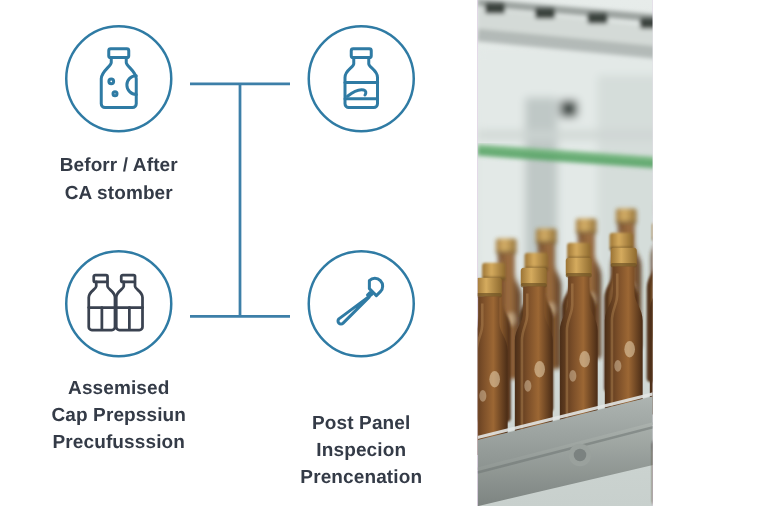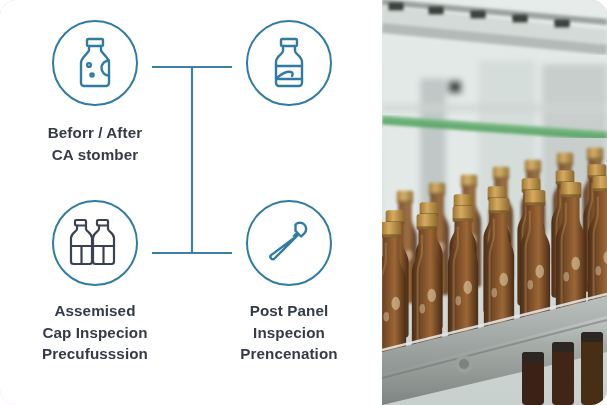--- a/index.html
+++ b/index.html
@@ -6,25 +6,24 @@
     margin: 0;
     padding: 0;
     background: #ffffff;
   }
   body {
     font-family: "Liberation Sans", sans-serif;
     -webkit-font-smoothing: antialiased;
   }
   #infographic-root {
     position: relative;
-    width: 607px;
+    width: 522px;
     height: 405px;
     overflow: hidden;
     background: #f0abfc;
-    border-radius: 16px;
   }
 
   
   .diagram-panel {
     position: absolute;
     left: 0;
     top: 0;
     width: 382px;
     height: 405px;
     background: #ffffff;
@@ -42,21 +41,21 @@
   .node {
     position: absolute;
     width: 186px;
     display: flex;
     flex-direction: column;
     align-items: center;
   }
   .node-tl { left: 2px;   top: 20px; }
   .node-tr { left: 196px; top: 20px; }
   .node-bl { left: 2px;   top: 200px; }
-  .node-br { left: 196px; top: 200px; }
+  .node-br { left: 196px; top: 200px; gap: 28px; }
 
   .icon-circle {
     width: 86px;
     height: 86px;
     border-radius: 50%;
     border: 2.4px solid #2f7ba4;
     display: flex;
     align-items: center;
     justify-content: center;
     box-sizing: border-box;
@@ -134,21 +133,21 @@
           <path d="M8 7.5 v3.5 c0 2.5 -6 4 -6 9 v23.5 a2.5 2.5 0 0 0 2.5 2.5 h16 a2.5 2.5 0 0 0 2.5 -2.5 v-23.5 c0 -5 -6 -6.5 -6 -9 v-3.5"></path>
           <rect x="28" y="2" width="11" height="5.5" rx="1.2"></rect>
           <path d="M30 7.5 v3.5 c0 2.5 -6 4 -6 9 v23.5 a2.5 2.5 0 0 0 2.5 2.5 h16 a2.5 2.5 0 0 0 2.5 -2.5 v-23.5 c0 -5 -6 -6.5 -6 -9 v-3.5"></path>
           <line x1="2" y1="28" x2="23" y2="28"></line>
           <line x1="24" y1="28" x2="45" y2="28"></line>
           <line x1="12.5" y1="28" x2="12.5" y2="45.5"></line>
           <line x1="34.5" y1="28" x2="34.5" y2="45.5"></line>
         </svg>
       </div>
       <div class="node-label">Assemised
-Cap Inspecion
+Cap Prepssiun
 Precufusssion</div>
     </div>
 
     <div class="node node-br">
       <div class="icon-circle">
         <svg width="50" height="50" viewBox="0 0 50 50" fill="none" stroke="#2f7ba4" stroke-width="2.4" stroke-linejoin="round" stroke-linecap="round">
           <path d="M31.5 6.5 a6.2 6.2 0 0 1 8.8 8.8 l-3.2 3.2 -5.6 -5.6 z" transform="rotate(0 36 12)"></path>
           <path d="M33.5 17.5 l-1.5 -1.5 -2 2 1.5 1.5 -21 21 a2.4 2.4 0 0 1 -3.4 -3.4 z"></path>
         </svg>
       </div>

